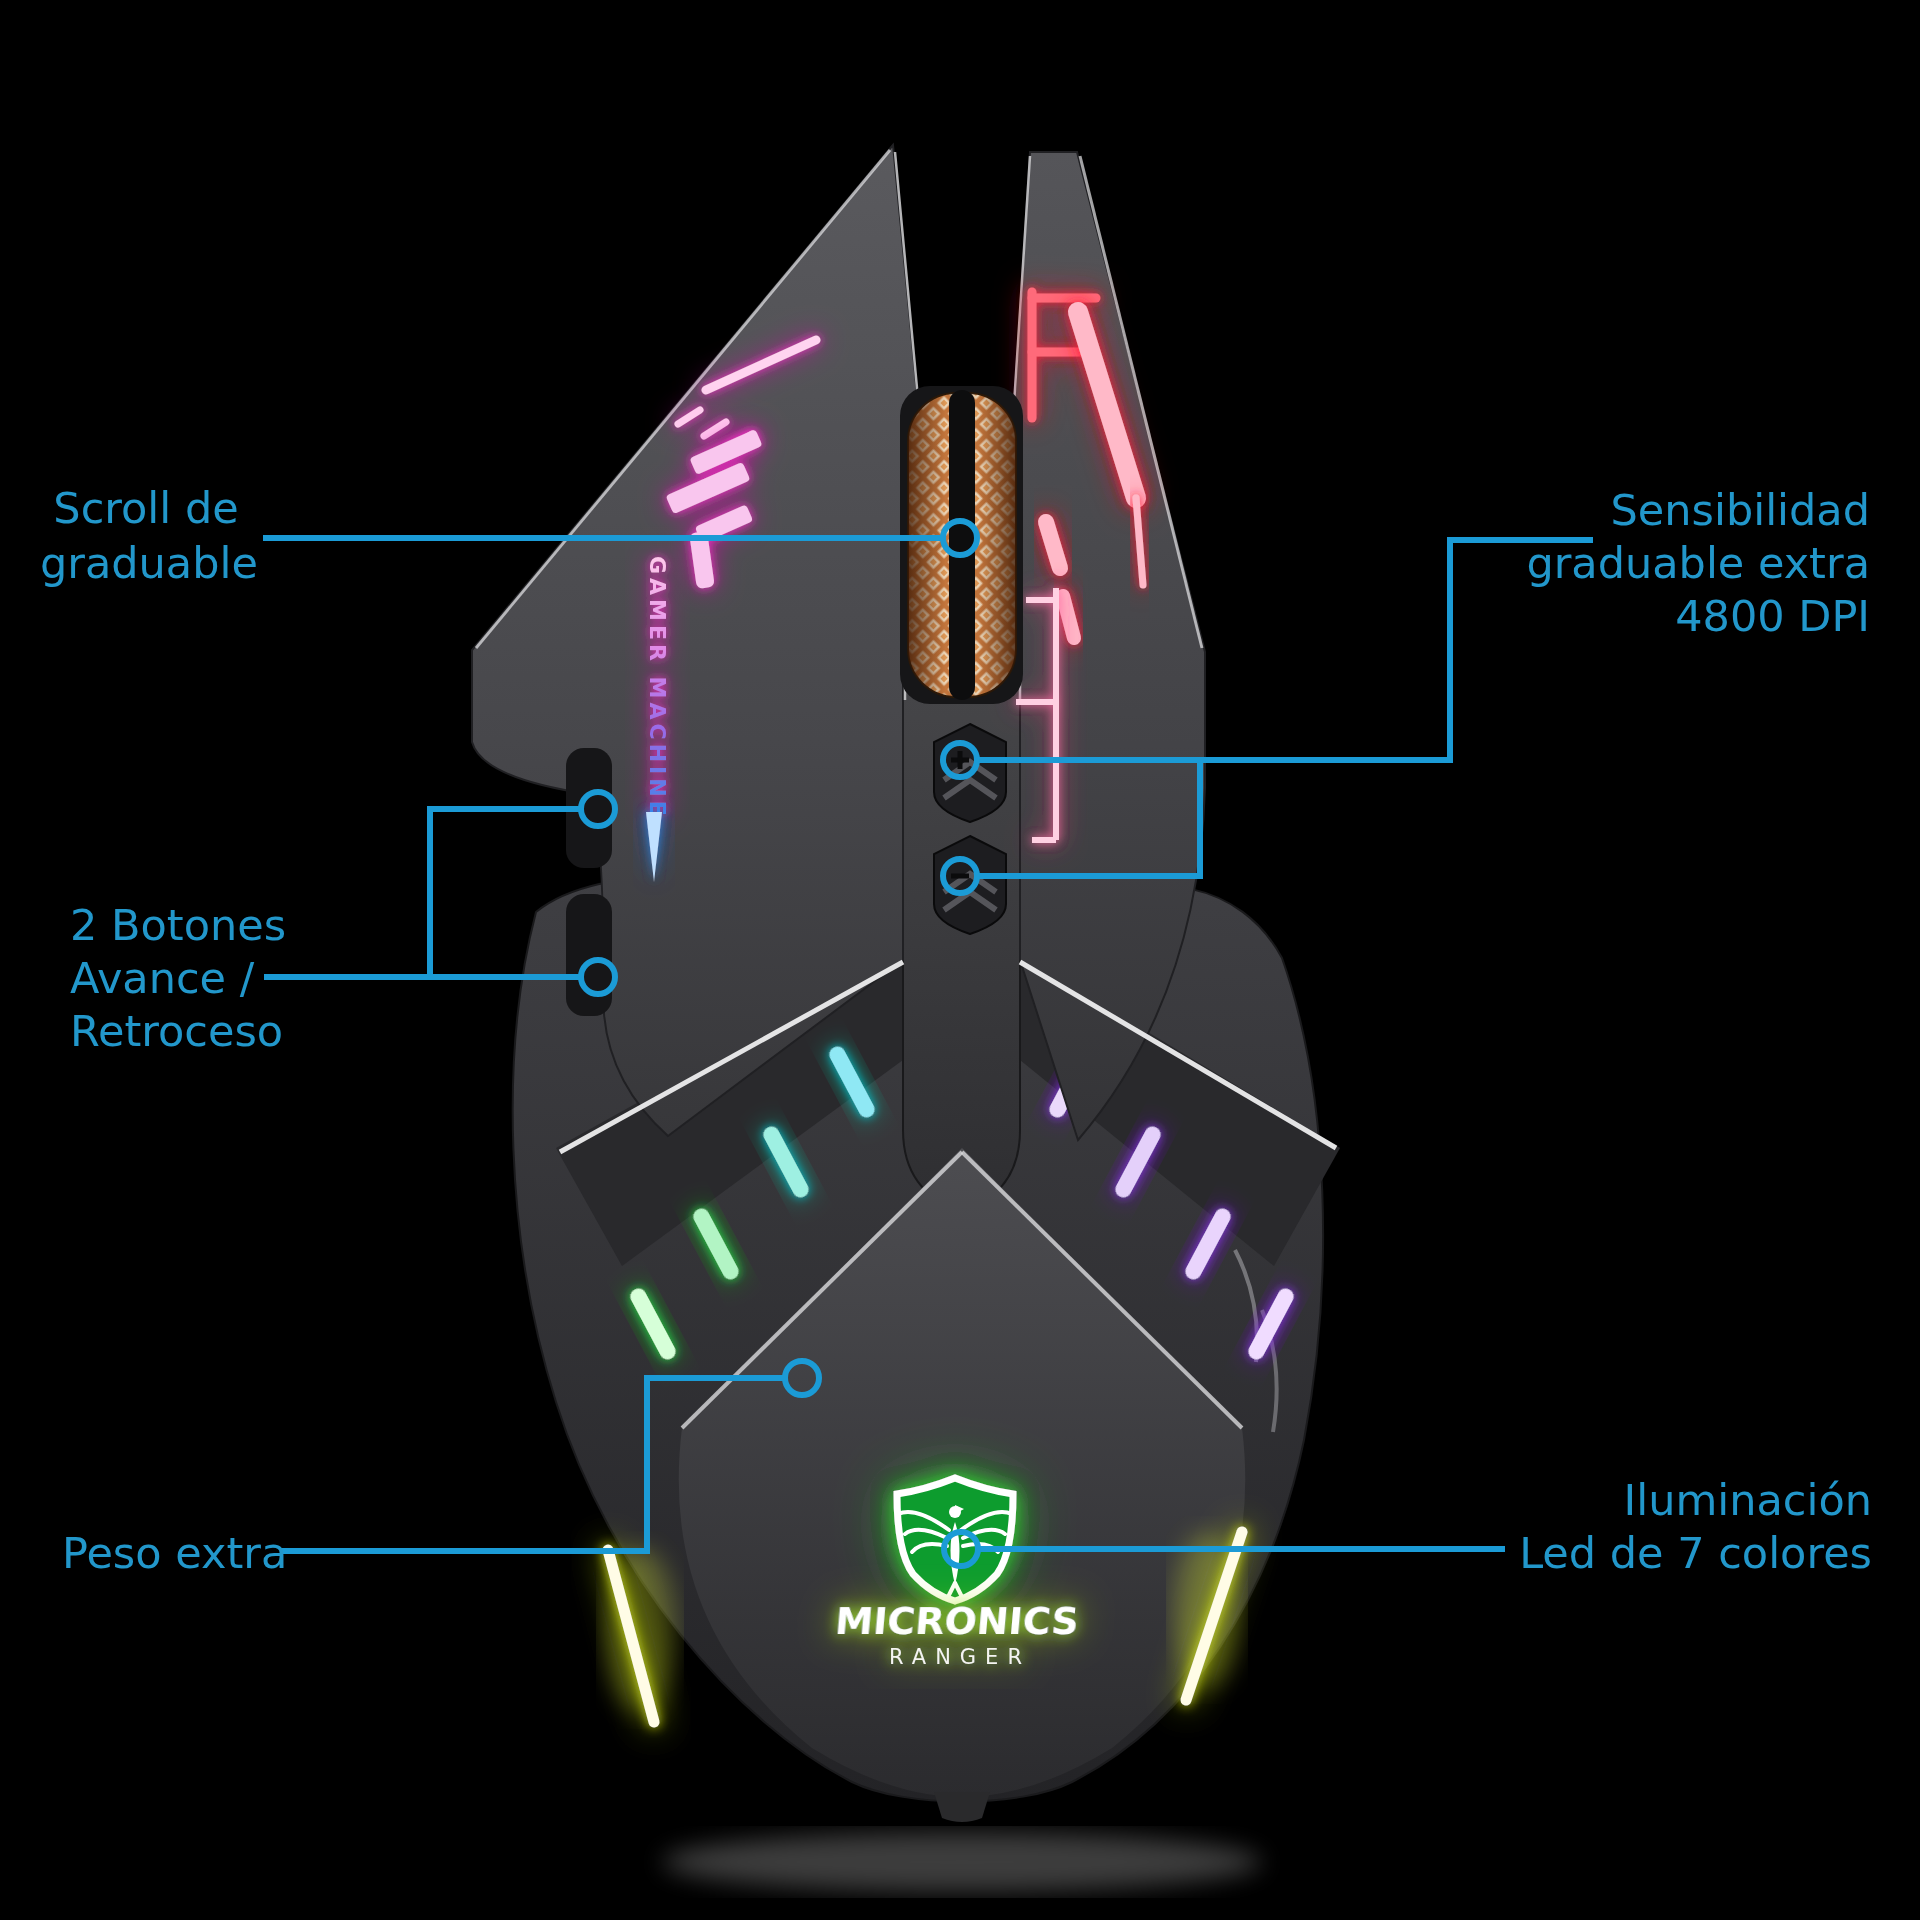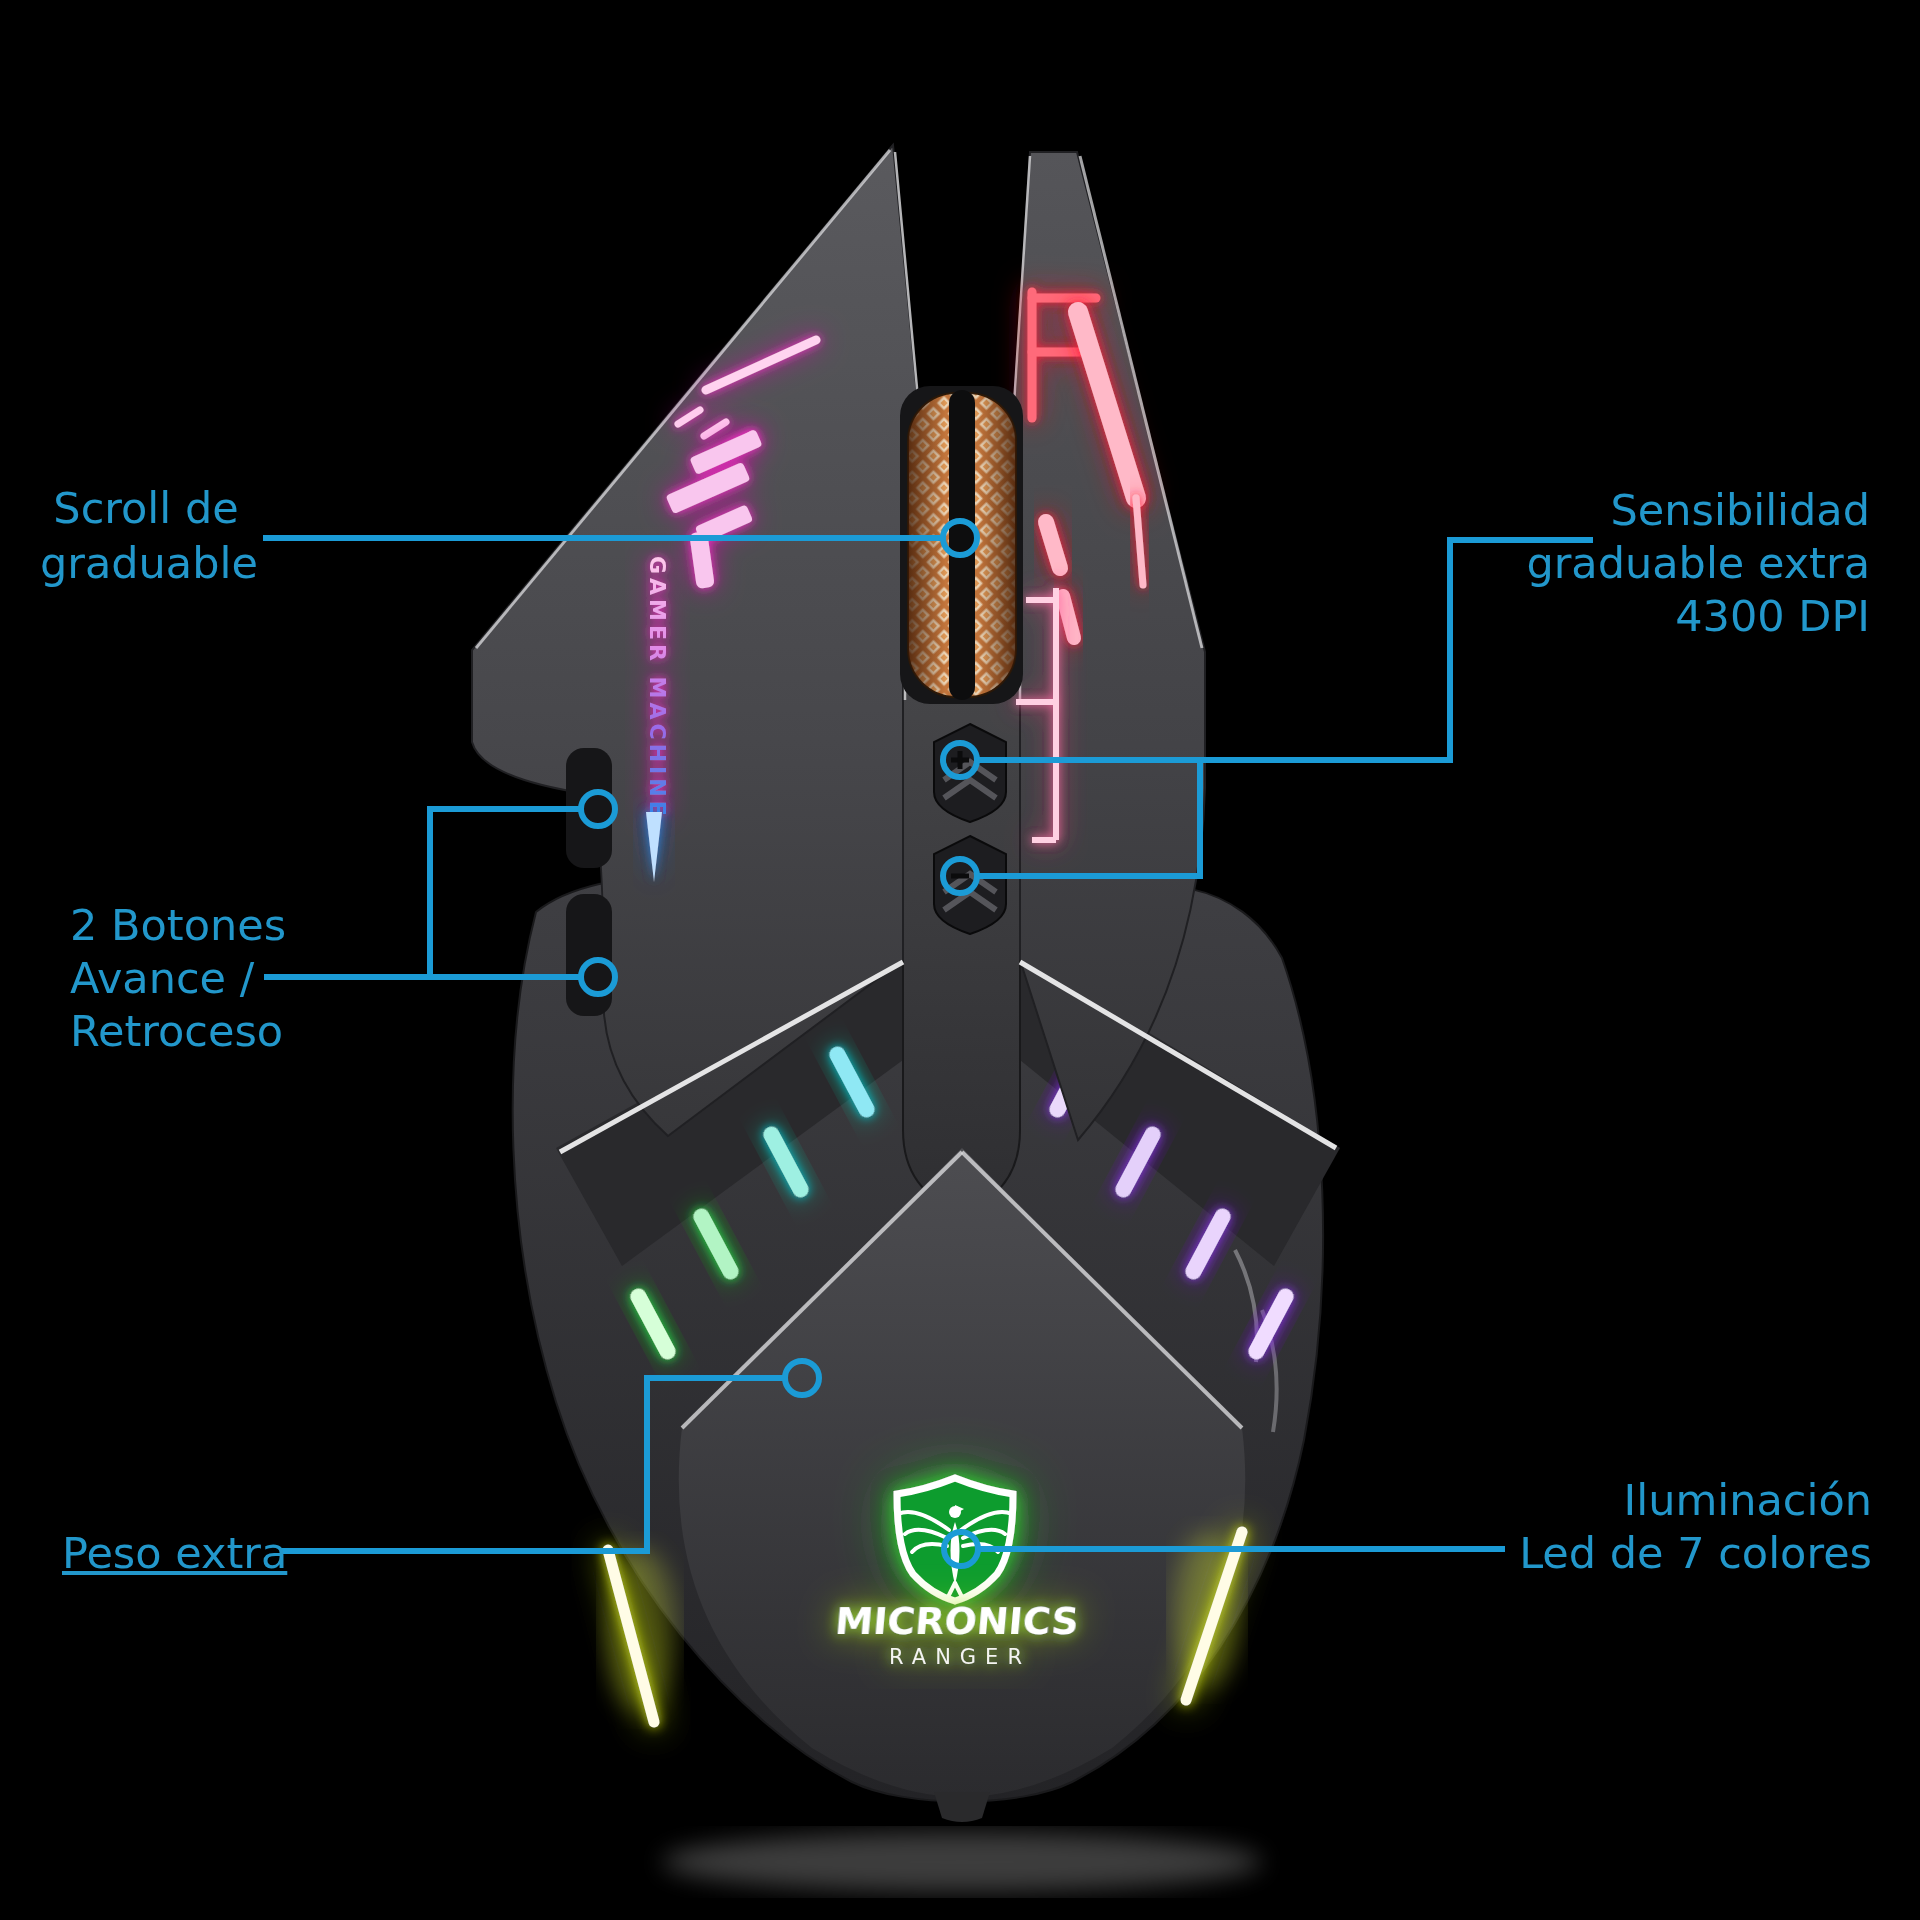--- a/index.html
+++ b/index.html
@@ -4,21 +4,21 @@
 <style>
   html,body{margin:0;padding:0;background:#ffffff;}
   .stage{position:relative;width:1920px;height:1920px;background:#000000;overflow:hidden;
          font-family:"DejaVu Sans",sans-serif;}
   .art{position:absolute;left:0;top:0;}
   .callout{position:absolute;font-size:43px;line-height:53px;color:#2297cb;}
   .callout div{white-space:nowrap;}
   .co-scroll{left:40px;top:481px;width:212px;text-align:center;line-height:55px;}
   .co-sens{right:50px;top:484px;text-align:right;}
   .co-botones{left:70px;top:899px;text-align:left;}
-  .co-peso{left:62px;top:1527px;text-decoration:underline;}
+  .co-peso{left:62px;top:1527px;}
   .co-ilum{right:48px;top:1474px;text-align:right;}
 </style>
 </head>
 <body>
 
 <div class="stage">
 
 <svg class="art" width="1920" height="1920" viewBox="0 0 1920 1920">
   <defs>
     <linearGradient id="gBody" x1="0" y1="0" x2="0" y2="1">
@@ -297,21 +297,21 @@
 </svg>
 
 <div class="callout co-scroll">
   <div>Scroll de</div>
   <div>graduable</div>
 </div>
 
 <div class="callout co-sens">
   <div>Sensibilidad</div>
   <div>graduable extra</div>
-  <div>4300 DPI</div>
+  <div>4800 DPI</div>
 </div>
 
 <div class="callout co-botones">
   <div>2 Botones</div>
   <div>Avance /</div>
   <div>Retroceso</div>
 </div>
 
 <div class="callout co-peso">
   <div>Peso extra</div>

